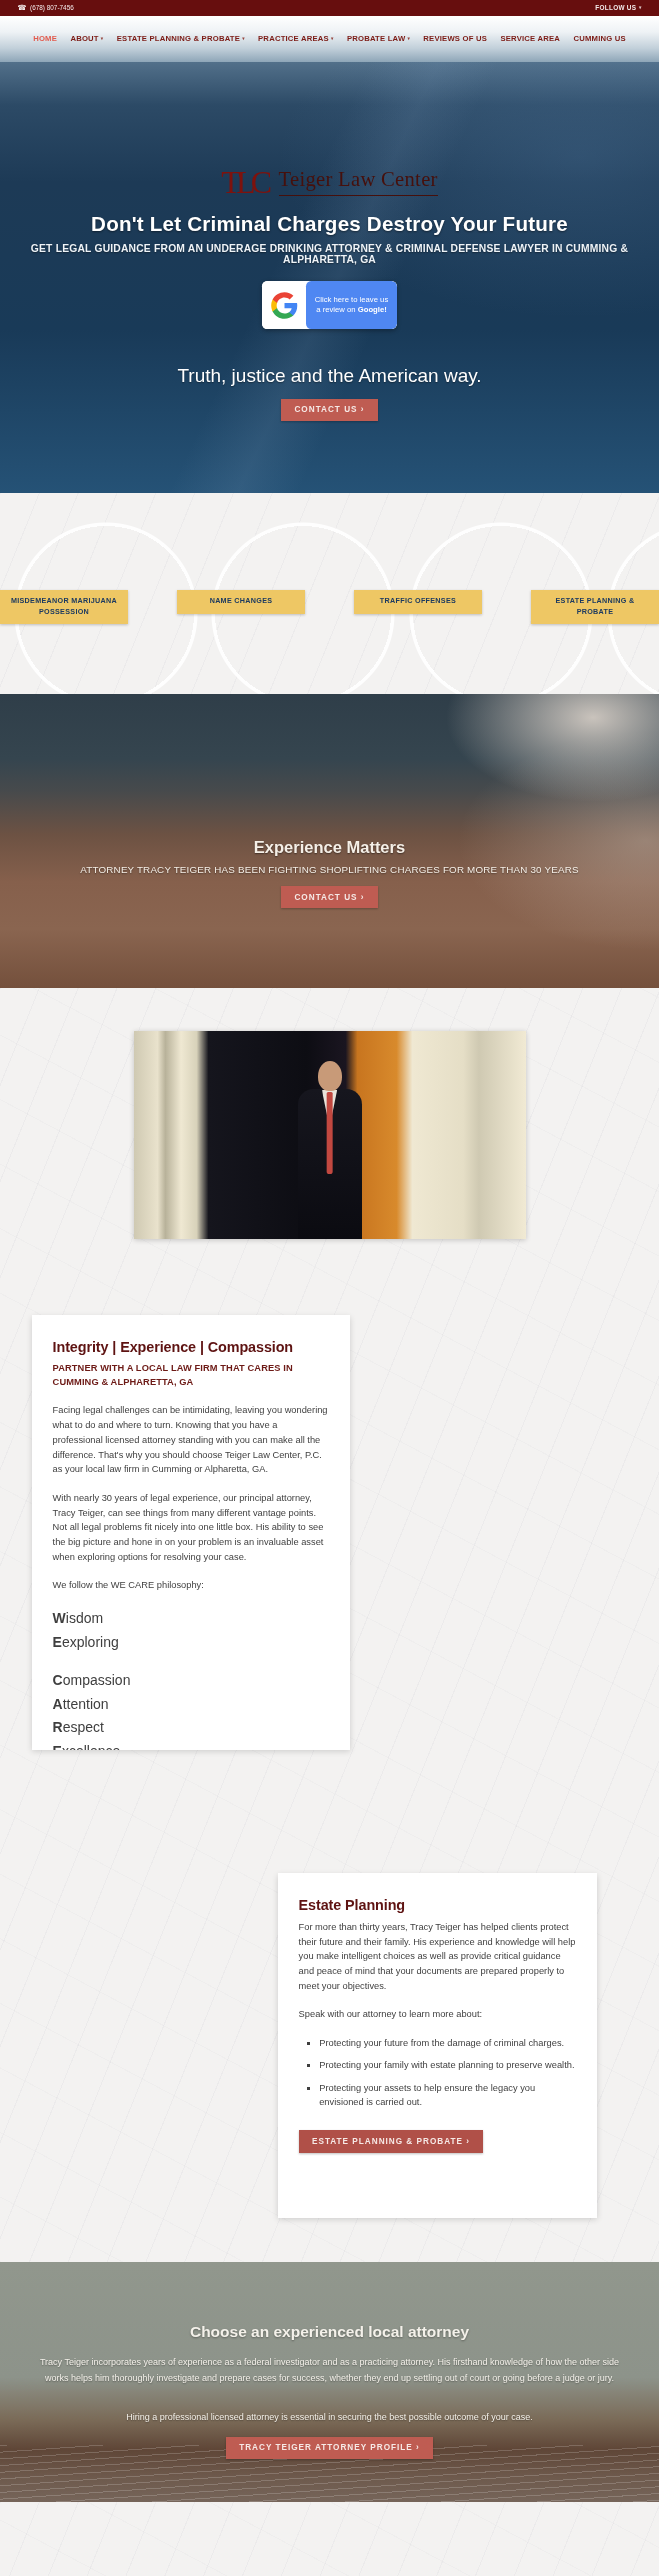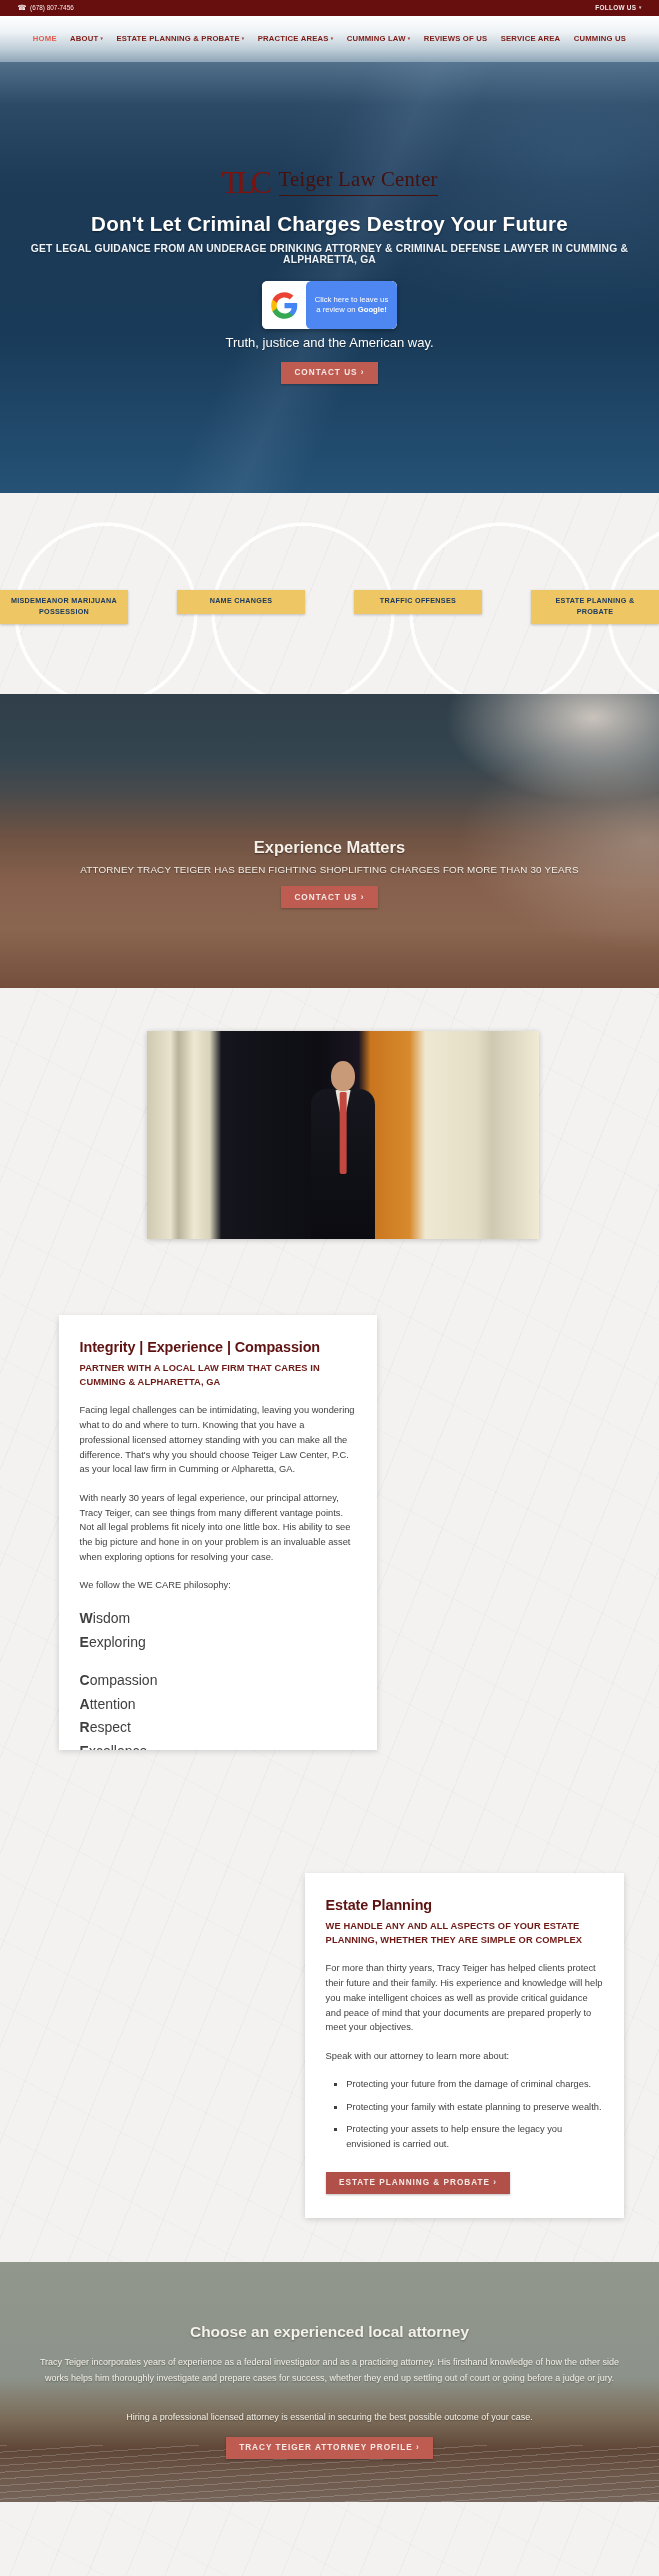--- a/index.html
+++ b/index.html
@@ -29,21 +29,21 @@
       linear-gradient(180deg,#52708a 0%,#2c4a66 10%,#1d3a56 28%,#193a58 62%,#255276 100%); }
   .logo-row { display:inline-flex; align-items:center; gap:7.2px; margin-bottom:15.5px; }
   .logo-row .monogram { font-family:"Liberation Serif", serif; font-size:32px; line-height:.9;
        letter-spacing:-0.15em; color:#7e120d; padding-right:4.1px; }
   .logo-row .logo-name { font-family:"Liberation Serif", serif; font-size:20.6px; color:#46100c;
        border-bottom:1px solid #46100c; padding-bottom:4.1px; letter-spacing:0.3px; }
   .hero h1 { color:#fff; font-size:20.6px; letter-spacing:0.2px; margin-bottom:7.2px;
              text-shadow:0 1px 2.1px rgba(0,0,0,.45); }
   .hero .sub { color:#eef3f7; font-size:10.3px; font-weight:bold; letter-spacing:0.2px; margin-bottom:16.5px;
                text-shadow:0 0.5px 1.5px rgba(0,0,0,.4); }
-  .tagline { color:#fff; font-size:13px; margin-top:6px; text-shadow:0 0.5px 1.5px rgba(0,0,0,.4); }
+  .tagline { color:#fff; font-size:19px; margin-top:36px; text-shadow:0 0.5px 1.5px rgba(0,0,0,.4); }
 
   .btn { display:inline-block; background:#bf5c52; color:#f6e9e6; border:none; cursor:pointer;
          font-family:"Liberation Sans", sans-serif; font-weight:bold; font-size:8.2px; letter-spacing:1px;
          padding:6.7px 13.4px; margin-top:11.3px; box-shadow:0 1px 2.1px rgba(0,0,0,.25); }
   .btn.dark { background:#b05048; }
 
   
   .gbadge { width:135px; height:48px; margin:0 auto; background:#fff; border-radius:5.2px;
             display:flex; overflow:hidden; box-shadow:0 1.5px 4.1px rgba(0,0,0,.3); cursor:pointer; text-align:left; }
   .gbadge-left { width:44px; display:flex; align-items:center; justify-content:center; background:#fff; }
@@ -72,21 +72,21 @@
   .experience { height:294px; overflow:hidden; text-align:center; padding-top:144px; color:#f5efe7;
     background:
       radial-gradient(ellipse 216px 124px at 90% 8%, rgba(228,218,208,.85), transparent 68%),
       radial-gradient(ellipse 268px 155px at 98% 50%, rgba(205,190,178,.45), transparent 70%),
       linear-gradient(180deg,#2f3e49 0%,#35454f 22%,#474a4c 33%,#6d5243 48%,#86604c 64%,#8a6550 80%,#74503c 100%); }
   .experience h2 { font-size:16.5px; text-shadow:0 1px 1.5px rgba(0,0,0,.45); }
   .experience .sub { font-size:9.8px; font-weight:normal; margin-top:7.2px; letter-spacing:0.2px;
                      text-shadow:0 0.5px 1.5px rgba(0,0,0,.4); }
 
   
-  .main-marble { height:1274px; overflow:hidden;padding-left:27px; }
+  .main-marble { height:1274px; overflow:hidden; }
   .doorway { width:392px; height:208px; margin:43px auto 0; position:relative; box-shadow:0 1px 5.2px rgba(0,0,0,.2);
     background:linear-gradient(90deg,#cfc9b2 0%,#e9e2cc 6%,#b8b29a 8%,#efe8d2 12%,#d8d2ba 16%,
       #15151d 19%,#0d0d13 44%,#1a1520 54%,#c8751f 57%,#d88a2c 67%,#efe8d2 71%,#e5dec6 84%,#cfc9b2 88%,#f1ead4 100%); }
   .man-head { position:absolute; left:50%; top:30px; transform:translateX(-50%); width:24px; height:30px;
               border-radius:50% 50% 45% 45%; background:#c89a78; }
   .man-suit { position:absolute; left:50%; top:58px; transform:translateX(-50%); width:64px; height:150px;
               background:linear-gradient(180deg,#16161e,#0b0b11); border-radius:15.5px 15.5px 0 0; }
   .man-shirt { position:absolute; left:50%; top:59px; transform:translateX(-50%); width:15.5px; height:38px;
                background:#e8e4da; clip-path:polygon(0 0,100% 0,50% 100%); }
   .man-tie { position:absolute; left:50%; top:61px; transform:translateX(-50%); width:6.7px; height:82px;
@@ -143,21 +143,21 @@
     </a>
   <a href="#">
       <span>ESTATE PLANNING &amp; PROBATE</span>
       <span class="caret">▾</span>
     </a>
   <a href="#">
       <span>PRACTICE AREAS</span>
       <span class="caret">▾</span>
     </a>
   <a href="#">
-      <span>CUMMING LAW</span>
+      <span>PROBATE LAW</span>
       <span class="caret">▾</span>
     </a>
   <a href="#">
       <span>REVIEWS OF US</span>
     </a>
   <a href="#">
       <span>SERVICE AREA</span>
     </a>
   <a href="#">
       <span>CUMMING US</span>
@@ -225,21 +225,20 @@
     <div class="wecare-line"><b>E</b><span>exploring</span></div>
     <div class="wecare-line gap-top"><b>C</b><span>ompassion</span></div>
     <div class="wecare-line"><b>A</b><span>ttention</span></div>
     <div class="wecare-line"><b>R</b><span>espect</span></div>
     <div class="wecare-line"><b>E</b><span>xcellence</span></div>
     <p class="gap-top tight">Call 678-807-7456 today to partner with a trusted local law firm in Cumming or Alpharetta, GA.</p>
   </div>
 
   <div class="card card-estate">
     <h2>Estate Planning</h2>
-    <h3>WE HANDLE ANY AND ALL ASPECTS OF YOUR ESTATE PLANNING, WHETHER THEY ARE SIMPLE OR COMPLEX</h3>
     <p>For more than thirty years, Tracy Teiger has helped clients protect their future and their family. His experience and knowledge will help you make intelligent choices as well as provide critical guidance and peace of mind that your documents are prepared properly to meet your objectives.</p>
     <p>Speak with our attorney to learn more about:</p>
     <ul>
       <li>Protecting your future from the damage of criminal charges.</li>
       <li>Protecting your family with estate planning to preserve wealth.</li>
       <li>Protecting your assets to help ensure the legacy you envisioned is carried out.</li>
     </ul>
     <button class="btn dark" style="margin-top:5.2px">ESTATE PLANNING &amp; PROBATE ›</button>
   </div>
 </section>

